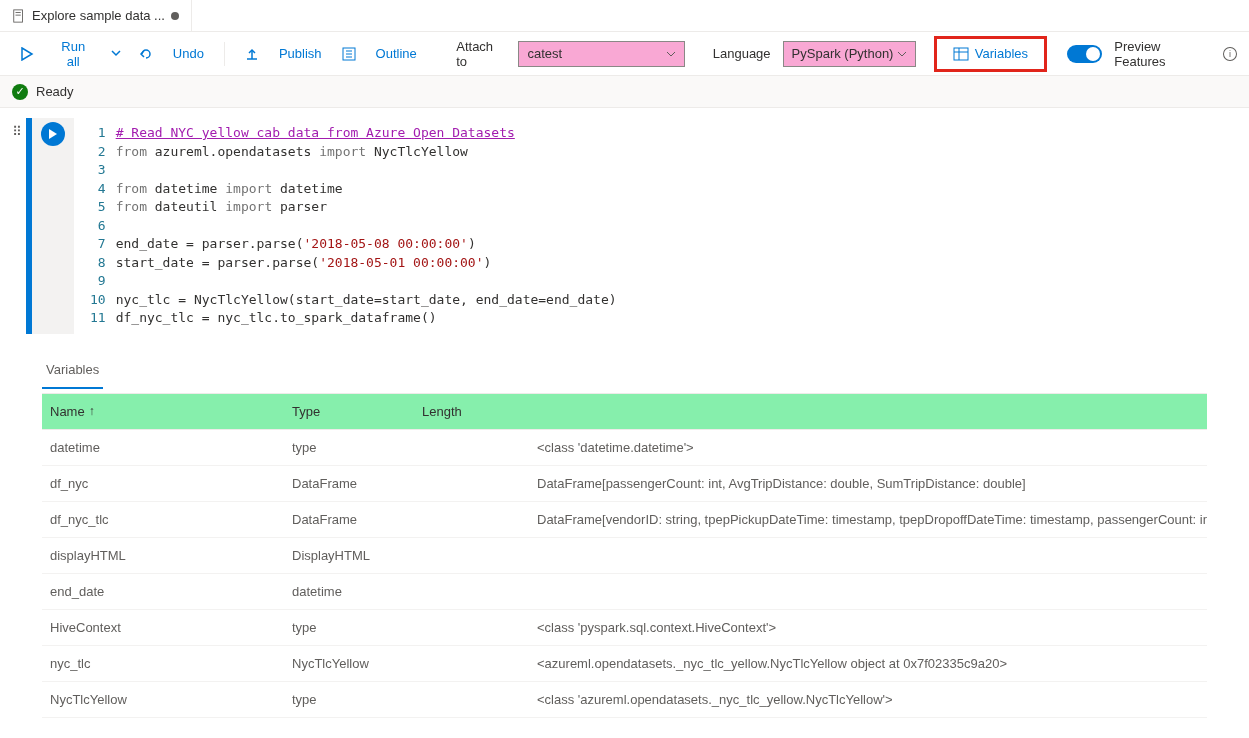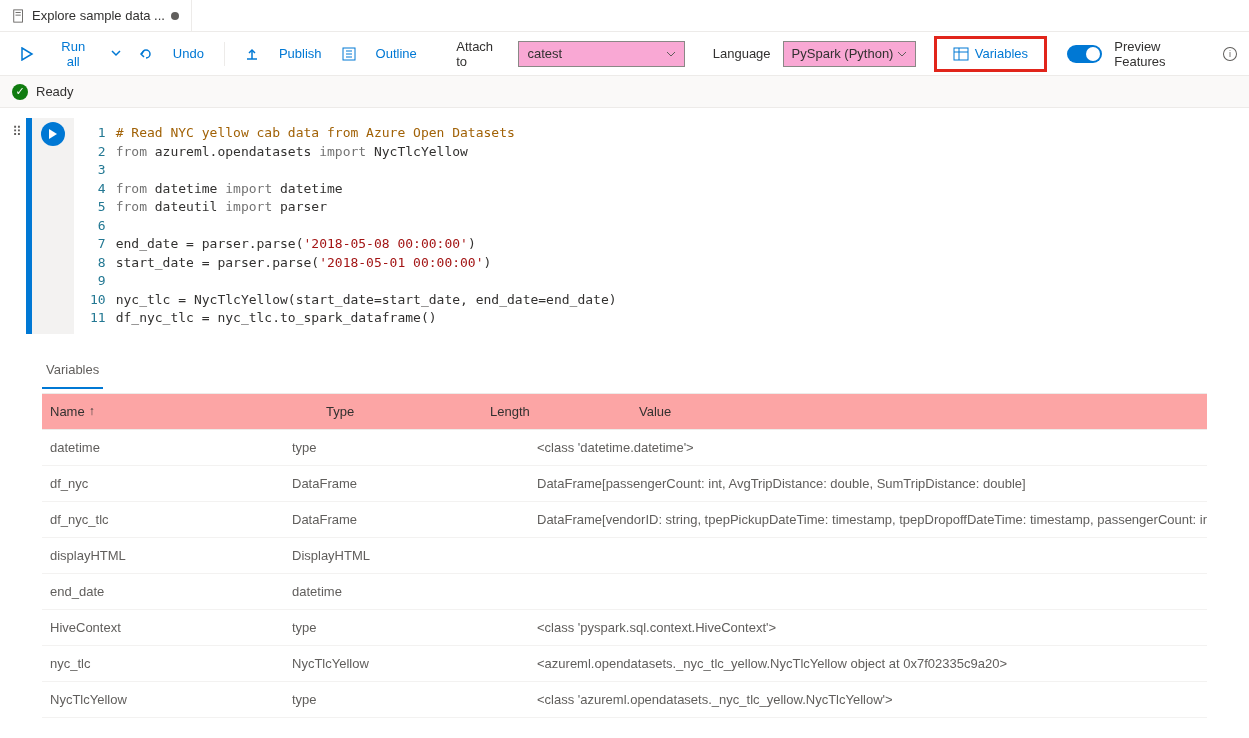--- a/index.html
+++ b/index.html
@@ -23,27 +23,27 @@
 .status-check { width: 16px; height: 16px; border-radius: 50%; background: #107c10; display: flex; align-items: center; justify-content: center; color: #fff; font-size: 11px; }
 .cell-area { display: flex; padding: 10px 0 10px 8px; }
 .drag-handle { width: 18px; display: flex; align-items: flex-start; justify-content: center; padding-top: 6px; cursor: grab; color: #605e5c; }
 .cell-block { flex: 1; display: flex; }
 .cell-bar { width: 6px; background: #0078d4; }
 .cell-gutter { width: 42px; background: #f3f2f1; display: flex; align-items: flex-start; justify-content: center; padding-top: 4px; }
 .run-btn { width: 24px; height: 24px; border-radius: 50%; background: #0078d4; display: flex; align-items: center; justify-content: center; cursor: pointer; }
 .run-btn svg { fill: #fff; width: 10px; height: 10px; }
 .line-numbers { background: #fff; color: #237893; font-family: Consolas, monospace; font-size: 13px; text-align: right; padding: 6px 10px 6px 16px; line-height: 18.5px; }
 .code { font-family: Consolas, monospace; font-size: 13px; padding: 6px 0; line-height: 18.5px; flex: 1; white-space: pre; }
-.c-comment { color: #a16207; }
+.c-comment { color: #a21caf; text-decoration: underline; }
 .c-keyword { color: #737373; }
 .c-string { color: #a31515; }
 .vars-panel { padding: 10px 42px 0 42px; }
 .vars-tab { color: #605e5c; display: inline-block; padding: 8px 4px 10px 4px; border-bottom: 2px solid #0078d4; }
 .vars-table { width: 100%; margin-top: 4px; }
-.vars-head { display: flex; border-top: 1px solid #edebe9; border-bottom: 1px solid #edebe9; background: #fca5a5; gap: 34px; }
+.vars-head { display: flex; border-top: 1px solid #edebe9; border-bottom: 1px solid #edebe9; background: #86efac; }
 .vars-head .col, .vars-row .col { padding: 10px 8px; }
 .col-name { width: 242px; }
 .col-type { width: 130px; }
 .col-length { width: 115px; }
 .col-value { flex: 1; white-space: nowrap; overflow: hidden; }
 .vars-head .col { color: #323130; font-weight: 400; display: flex; align-items: center; gap: 4px; }
 .vars-row { display: flex; border-bottom: 1px solid #f3f2f1; }
 .vars-row .col { color: #605e5c; }
 .sort-arrow { font-size: 12px; }
 .info-icon { width: 14px; height: 14px; border: 1px solid #605e5c; border-radius: 50%; display: inline-flex; align-items: center; justify-content: center; font-size: 9px; color: #605e5c; margin-left: 6px; }
@@ -181,21 +181,20 @@
 <div class="vars-panel">
   <div class="vars-tab">Variables</div>
   <div class="vars-table">
     <div class="vars-head">
       <div class="col col-name">
         <span>Name</span>
         <span class="sort-arrow">↑</span>
       </div>
       <div class="col col-type">Type</div>
       <div class="col col-length">Length</div>
-      <div class="col col-value">Value</div>
     </div>
     <div id="vars-body">
         <div class="vars-row">
      <div class="col col-name">datetime</div>
      <div class="col col-type">type</div>
      <div class="col col-length"></div>
      <div class="col col-value">&lt;class 'datetime.datetime'&gt;</div>
    </div>
         <div class="vars-row">
      <div class="col col-name">df_nyc</div>

